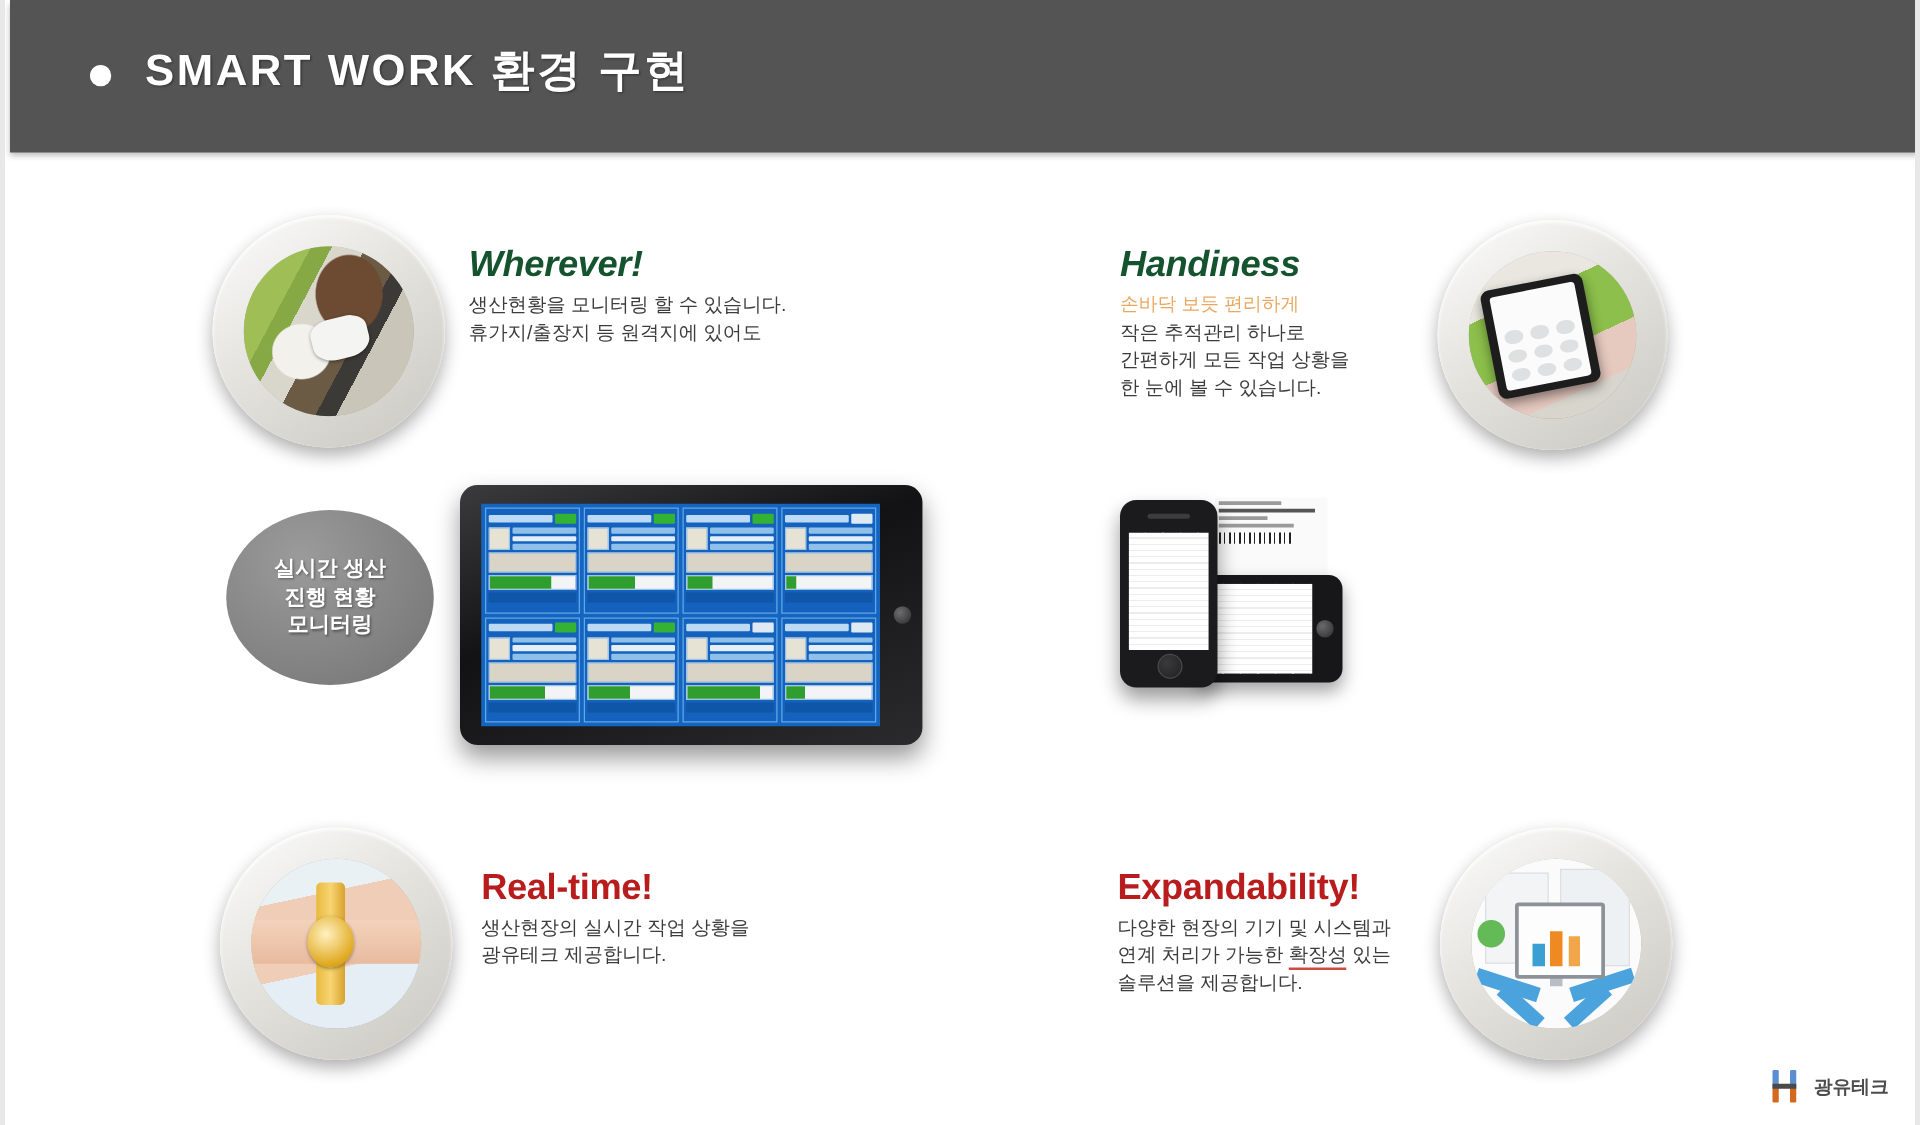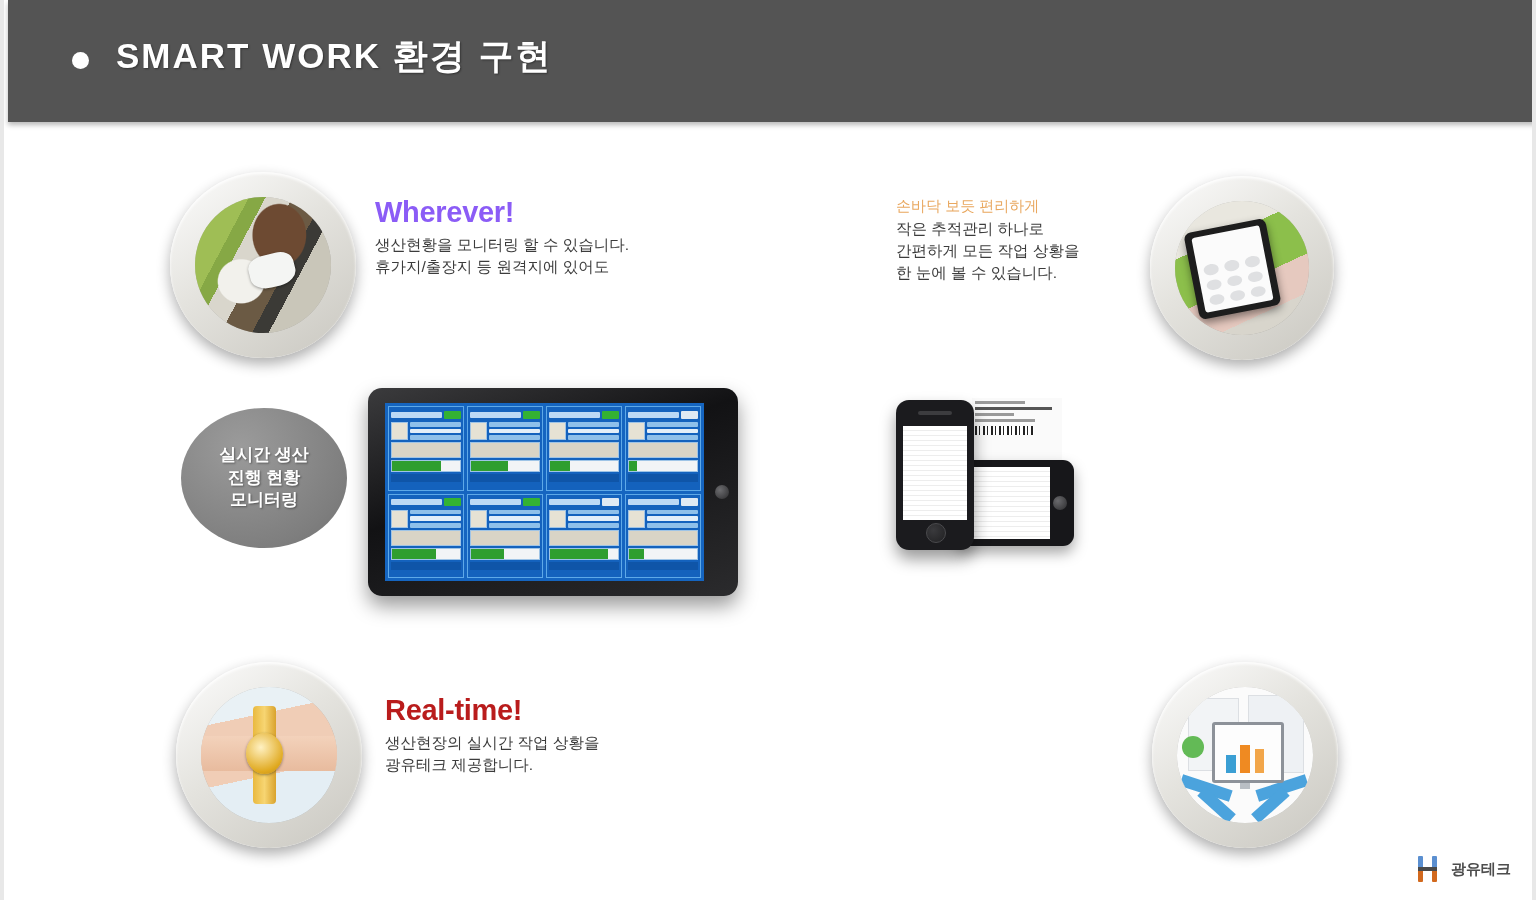--- a/index.html
+++ b/index.html
@@ -83,21 +83,21 @@
   .photo-expand .ar1{left:2%;top:70%;width:38%;transform:rotate(18deg);}
   .photo-expand .ar2{left:58%;top:70%;width:38%;transform:rotate(-18deg);}
   .photo-expand .ar3{left:14%;top:82%;width:30%;transform:rotate(42deg);}
   .photo-expand .ar4{left:54%;top:82%;width:30%;transform:rotate(-42deg);}
   .photo-expand .dotg{position:absolute;left:4%;top:36%;width:16%;height:16%;
     background:#63ba56;border-radius:50%;}
 
   
   .feat-title{font-size:29px;font-weight:bold;letter-spacing:-.3px;
               white-space:nowrap;margin-bottom:5px;}
-  .feat-title.orange{color:#8b5cf6;}
+  .feat-title.orange{color:#14532d;font-style:italic;}
   .feat-title.teal{color:#b91c1c;}
   .feat-sub{color:#e9a860;font-size:15px;line-height:1.35;margin-bottom:2px;
             white-space:nowrap;}
   .feat-line{color:#3c3c3c;font-size:15.5px;line-height:1.42;white-space:nowrap;}
   .feat-line .hl{border-bottom:2px solid #cf4a42;padding-bottom:1px;}
 
   
   .ellipse{position:absolute;display:flex;flex-direction:column;
            align-items:center;justify-content:center;border-radius:50%;
            text-align:center;color:#fff;font-weight:bold;line-height:1.34;}
@@ -204,20 +204,21 @@
               <i></i>
               <i></i>
               <i></i>
               <i></i>
           </div>
         </div>
       </div>
     </div>
   </div>
   <div style="position:absolute;left:892px;top:196px;">
+    <div class="feat-title orange">Handiness</div>
     <div class="feat-sub">손바닥 보듯 편리하게</div>
     <div class="feat-line">작은 추적관리 하나로</div>
     <div class="feat-line">간편하게 모든 작업 상황을</div>
     <div class="feat-line">한 눈에 볼 수 있습니다.</div>
   </div>
 
   <div class="ellipse gray" style="left:177px;top:408px;width:166px;height:140px;">
     <div>실시간 생산</div>
     <div>진행 현황</div>
     <div>모니터링</div>
@@ -433,20 +434,26 @@
           <div class="arrow ar4"></div>
         <div class="stand"></div>
         <div class="mon">
             <div class="b1"></div>
             <div class="b2"></div>
             <div class="b3"></div>
           </div>
       </div>
     </div>
   </div>
+  <div style="position:absolute;left:890px;top:694px;">
+    <div class="feat-title teal">Expandability!</div>
+    <div class="feat-line">다양한 현장의 기기 및 시스템과</div>
+    <div class="feat-line">연계 처리가 가능한 <span class="hl">확장성</span> 있는</div>
+    <div class="feat-line">솔루션을 제공합니다.</div>
+  </div>
 
   <div class="logo" style="left:1412px;top:856px;">
     <div class="mark">
       <i class="b1"></i>
         <i class="b2"></i>
         <i class="cross"></i>
     </div>
     <div class="txt">광유테크</div>
   </div>
 

